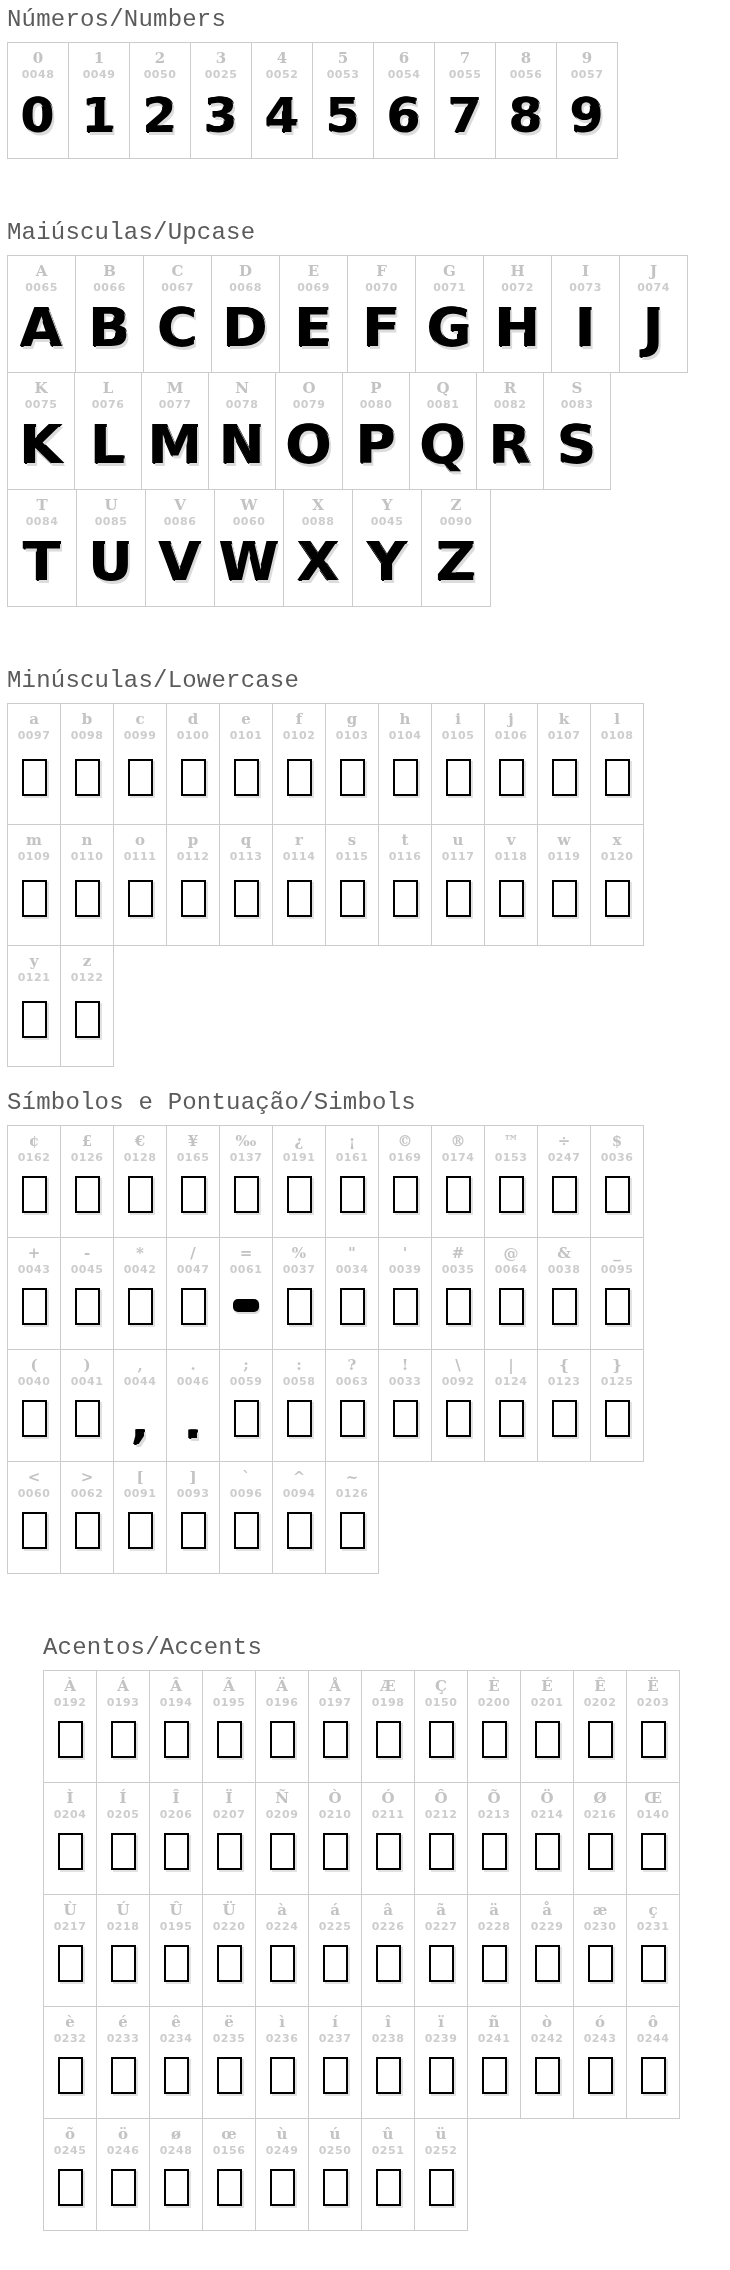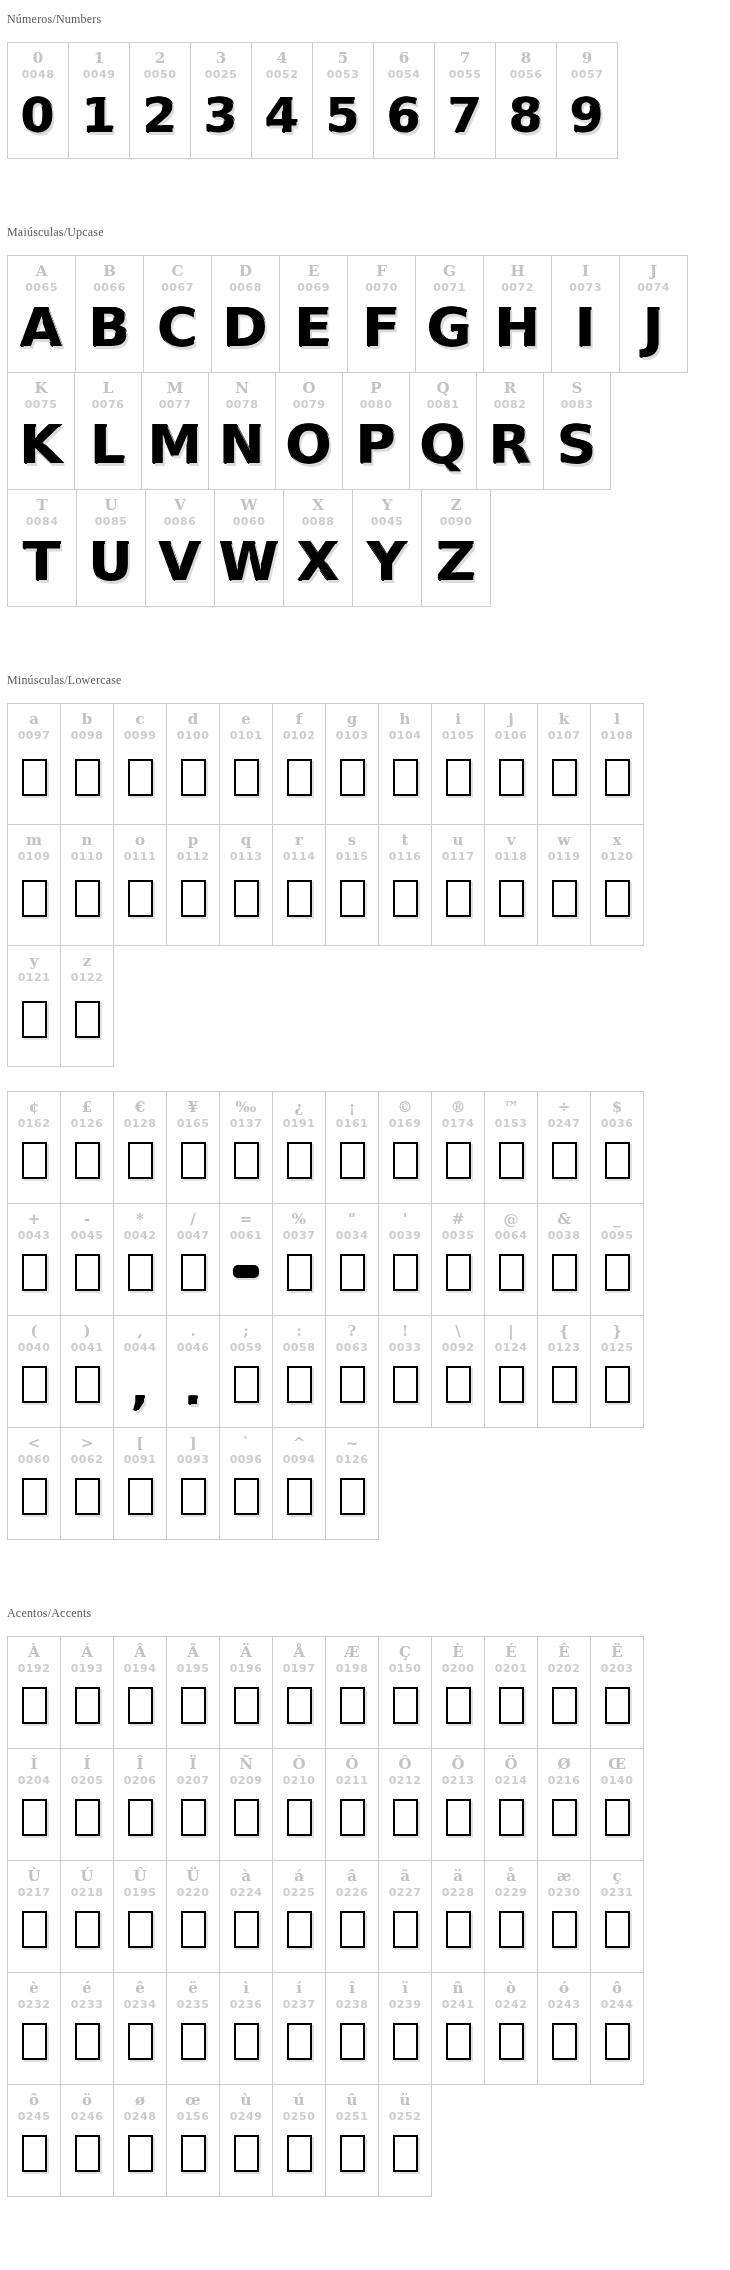--- a/index.html
+++ b/index.html
@@ -6,26 +6,26 @@
   html, body { margin: 0; padding: 0; background: #fff; }
   body {
     width: 730px; height: 2270px;
     padding: 8px 0 0 7px;
     font-family: "Liberation Sans", sans-serif;
     overflow: hidden;
   }
   .sec { margin-top: 62px; }
   .sec:first-child { margin-top: 0; }
   .sec-symbols { margin-top: 24px; }
-  .sec-accents { margin-top: 62px; }
+  .sec-accents { margin-top: 62px; margin-left: 36px; }
   .sec-title {
-    font-size: 12px; line-height: 23px; font-weight: 400;
+    font-size: 24px; line-height: 23px; font-weight: 400;
     color: #5b5b5b; letter-spacing: .2px;
     margin: 0 0 11px 0;
-    font-family: Liberation Serif, serif;
+    font-family: Liberation Mono, monospace;
   }
   .row { display: flex; padding-left: 1px; }
   .row + .row { margin-top: -1px; }
   .cell {
     border: 1px solid #ccc;
     margin-left: -1px;
     background: #fff;
     display: flex; flex-direction: column; align-items: center;
   }
   .ch {
@@ -454,20 +454,21 @@
         <div class="cell">
           <div class="ch">z</div>
           <div class="code">0122</div>
           <div class="glyph">
             <div class="notdef"></div>
           </div>
         </div>
       </div>
     </div>
     <div class="sec sec-symbols">
+      <div class="sec-title">Símbolos e Pontuação/Simbols</div>
       <div class="row row-0">
         <div class="cell">
           <div class="ch">¢</div>
           <div class="code">0162</div>
           <div class="glyph">
             <div class="notdef"></div>
           </div>
         </div>
         <div class="cell">
           <div class="ch">£</div>

